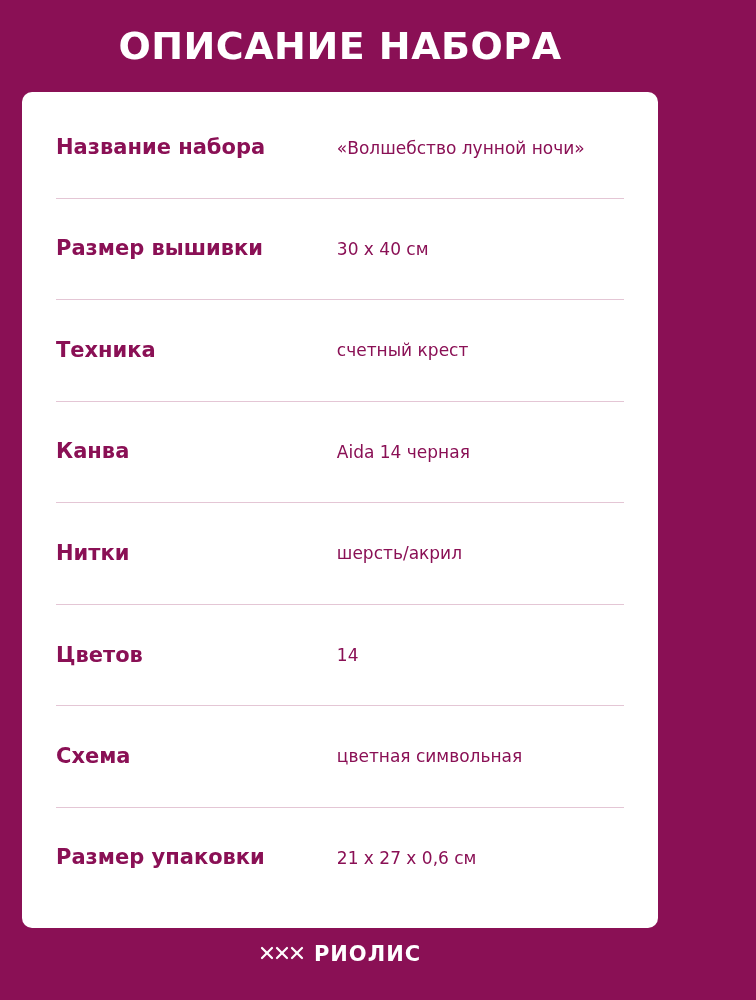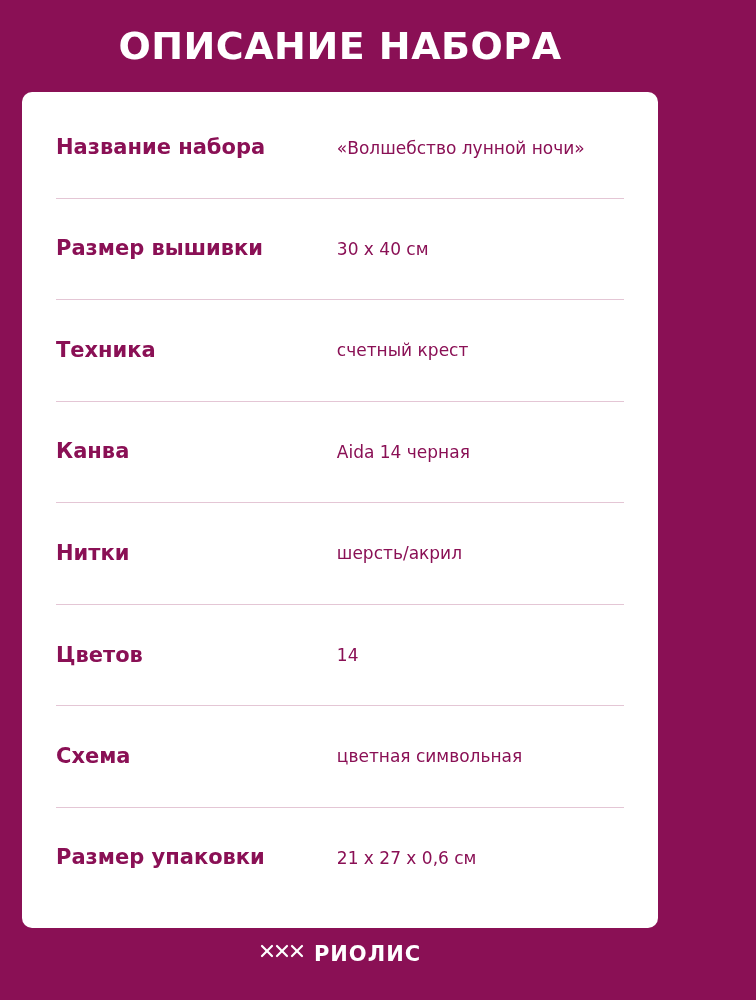--- a/index.html
+++ b/index.html
@@ -72,21 +72,21 @@
     color: #8a1055;
     font-size: 17px;
     font-weight: 400;
     line-height: 1.2;
     text-align: left;
     padding-left: 4px;
   }
   .brand {
     margin-top: 14px;
     display: flex;
-    align-items: flex-start;
+    align-items: flex-end;
     justify-content: center;
     gap: 9px;
   }
   .brand-mark {
     display: block;
   }
   .brand-name {
     color: #ffffff;
     font-size: 21px;
     font-weight: 700;

